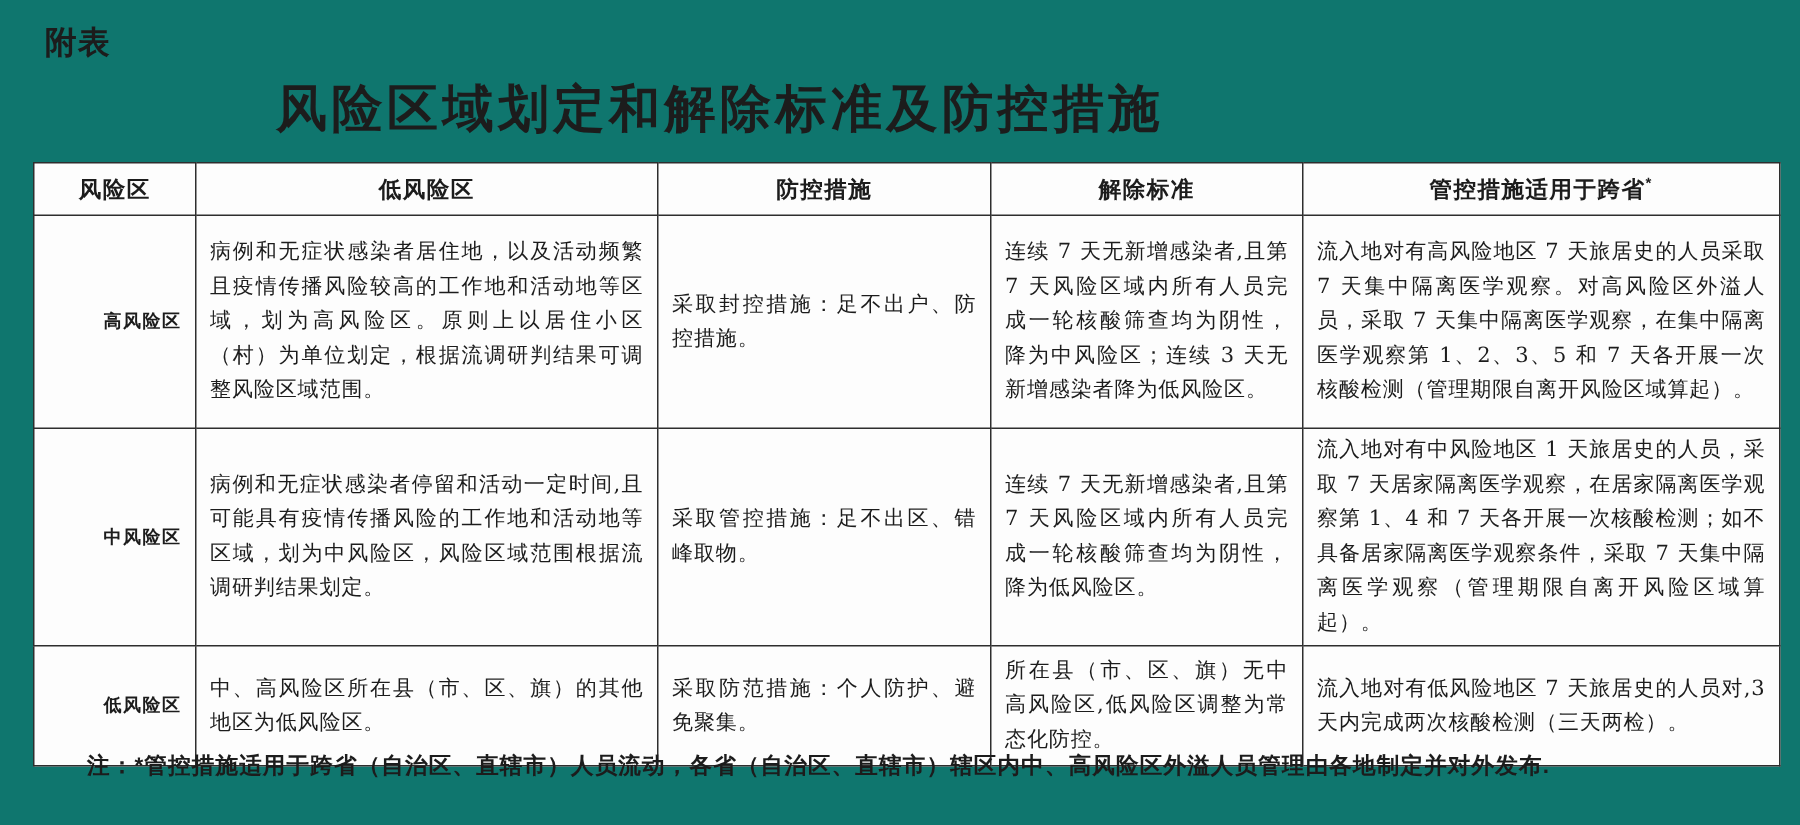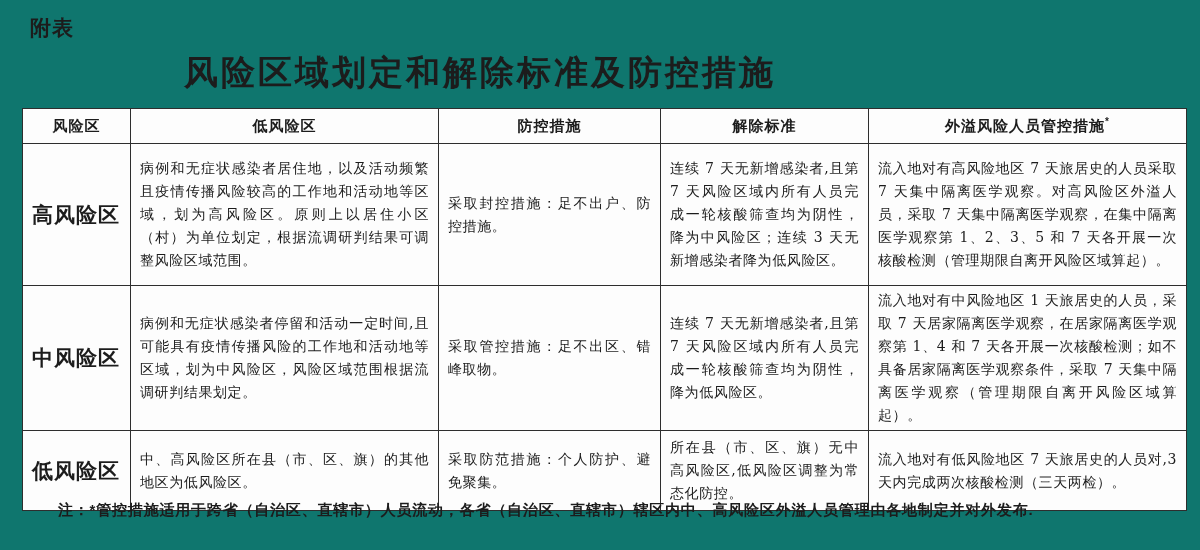--- a/index.html
+++ b/index.html
@@ -29,21 +29,21 @@
     padding:3px 9px;
     box-sizing:border-box;
   }
   table.risk th{
     font-family:"Liberation Sans","DejaVu Sans",sans-serif;
     font-weight:bold;font-size:15px;text-align:center;
     letter-spacing:1px;padding:2px 4px;
   }
   td.area{
     font-family:"Liberation Sans","DejaVu Sans",sans-serif;
-    font-weight:bold;font-size:21px;text-align:left;
+    font-weight:bold;font-size:12px;text-align:right;
     letter-spacing:1px;
   }
   td.body{
     font-size:14px;line-height:23px;
     text-align:justify;text-justify:inter-character;
     letter-spacing:0.6px;
   }
   tr.hdr{height:35px;}
   tr.r1{height:142px;}
   tr.r2{height:133px;}
@@ -71,21 +71,21 @@
       <col style="width:222px">
       <col style="width:208px">
       <col style="width:318px">
     </colgroup>
     <thead>
       <tr class="hdr">
         <th>风险区</th>
         <th>低风险区</th>
         <th>防控措施</th>
         <th>解除标准</th>
-        <th><span>外溢风险人员管控措施</span><sup class="mark">*</sup></th>
+        <th><span>管控措施适用于跨省</span><sup class="mark">*</sup></th>
       </tr>
     </thead>
     <tbody>
       <tr class="r1">
         <td class="area">高风险区</td>
         <td class="body">病例和无症状感染者居住地，以及活动频繁且疫情传播风险较高的工作地和活动地等区域，划为高风险区。原则上以居住小区（村）为单位划定，根据流调研判结果可调整风险区域范围。</td>
         <td class="body">采取封控措施：足不出户、防控措施。</td>
         <td class="body">连续 7 天无新增感染者,且第 7 天风险区域内所有人员完成一轮核酸筛查均为阴性，降为中风险区；连续 3 天无新增感染者降为低风险区。</td>
         <td class="body">流入地对有高风险地区 7 天旅居史的人员采取 7 天集中隔离医学观察。对高风险区外溢人员，采取 7 天集中隔离医学观察，在集中隔离医学观察第 1、2、3、5 和 7 天各开展一次核酸检测（管理期限自离开风险区域算起）。</td>
       </tr>

